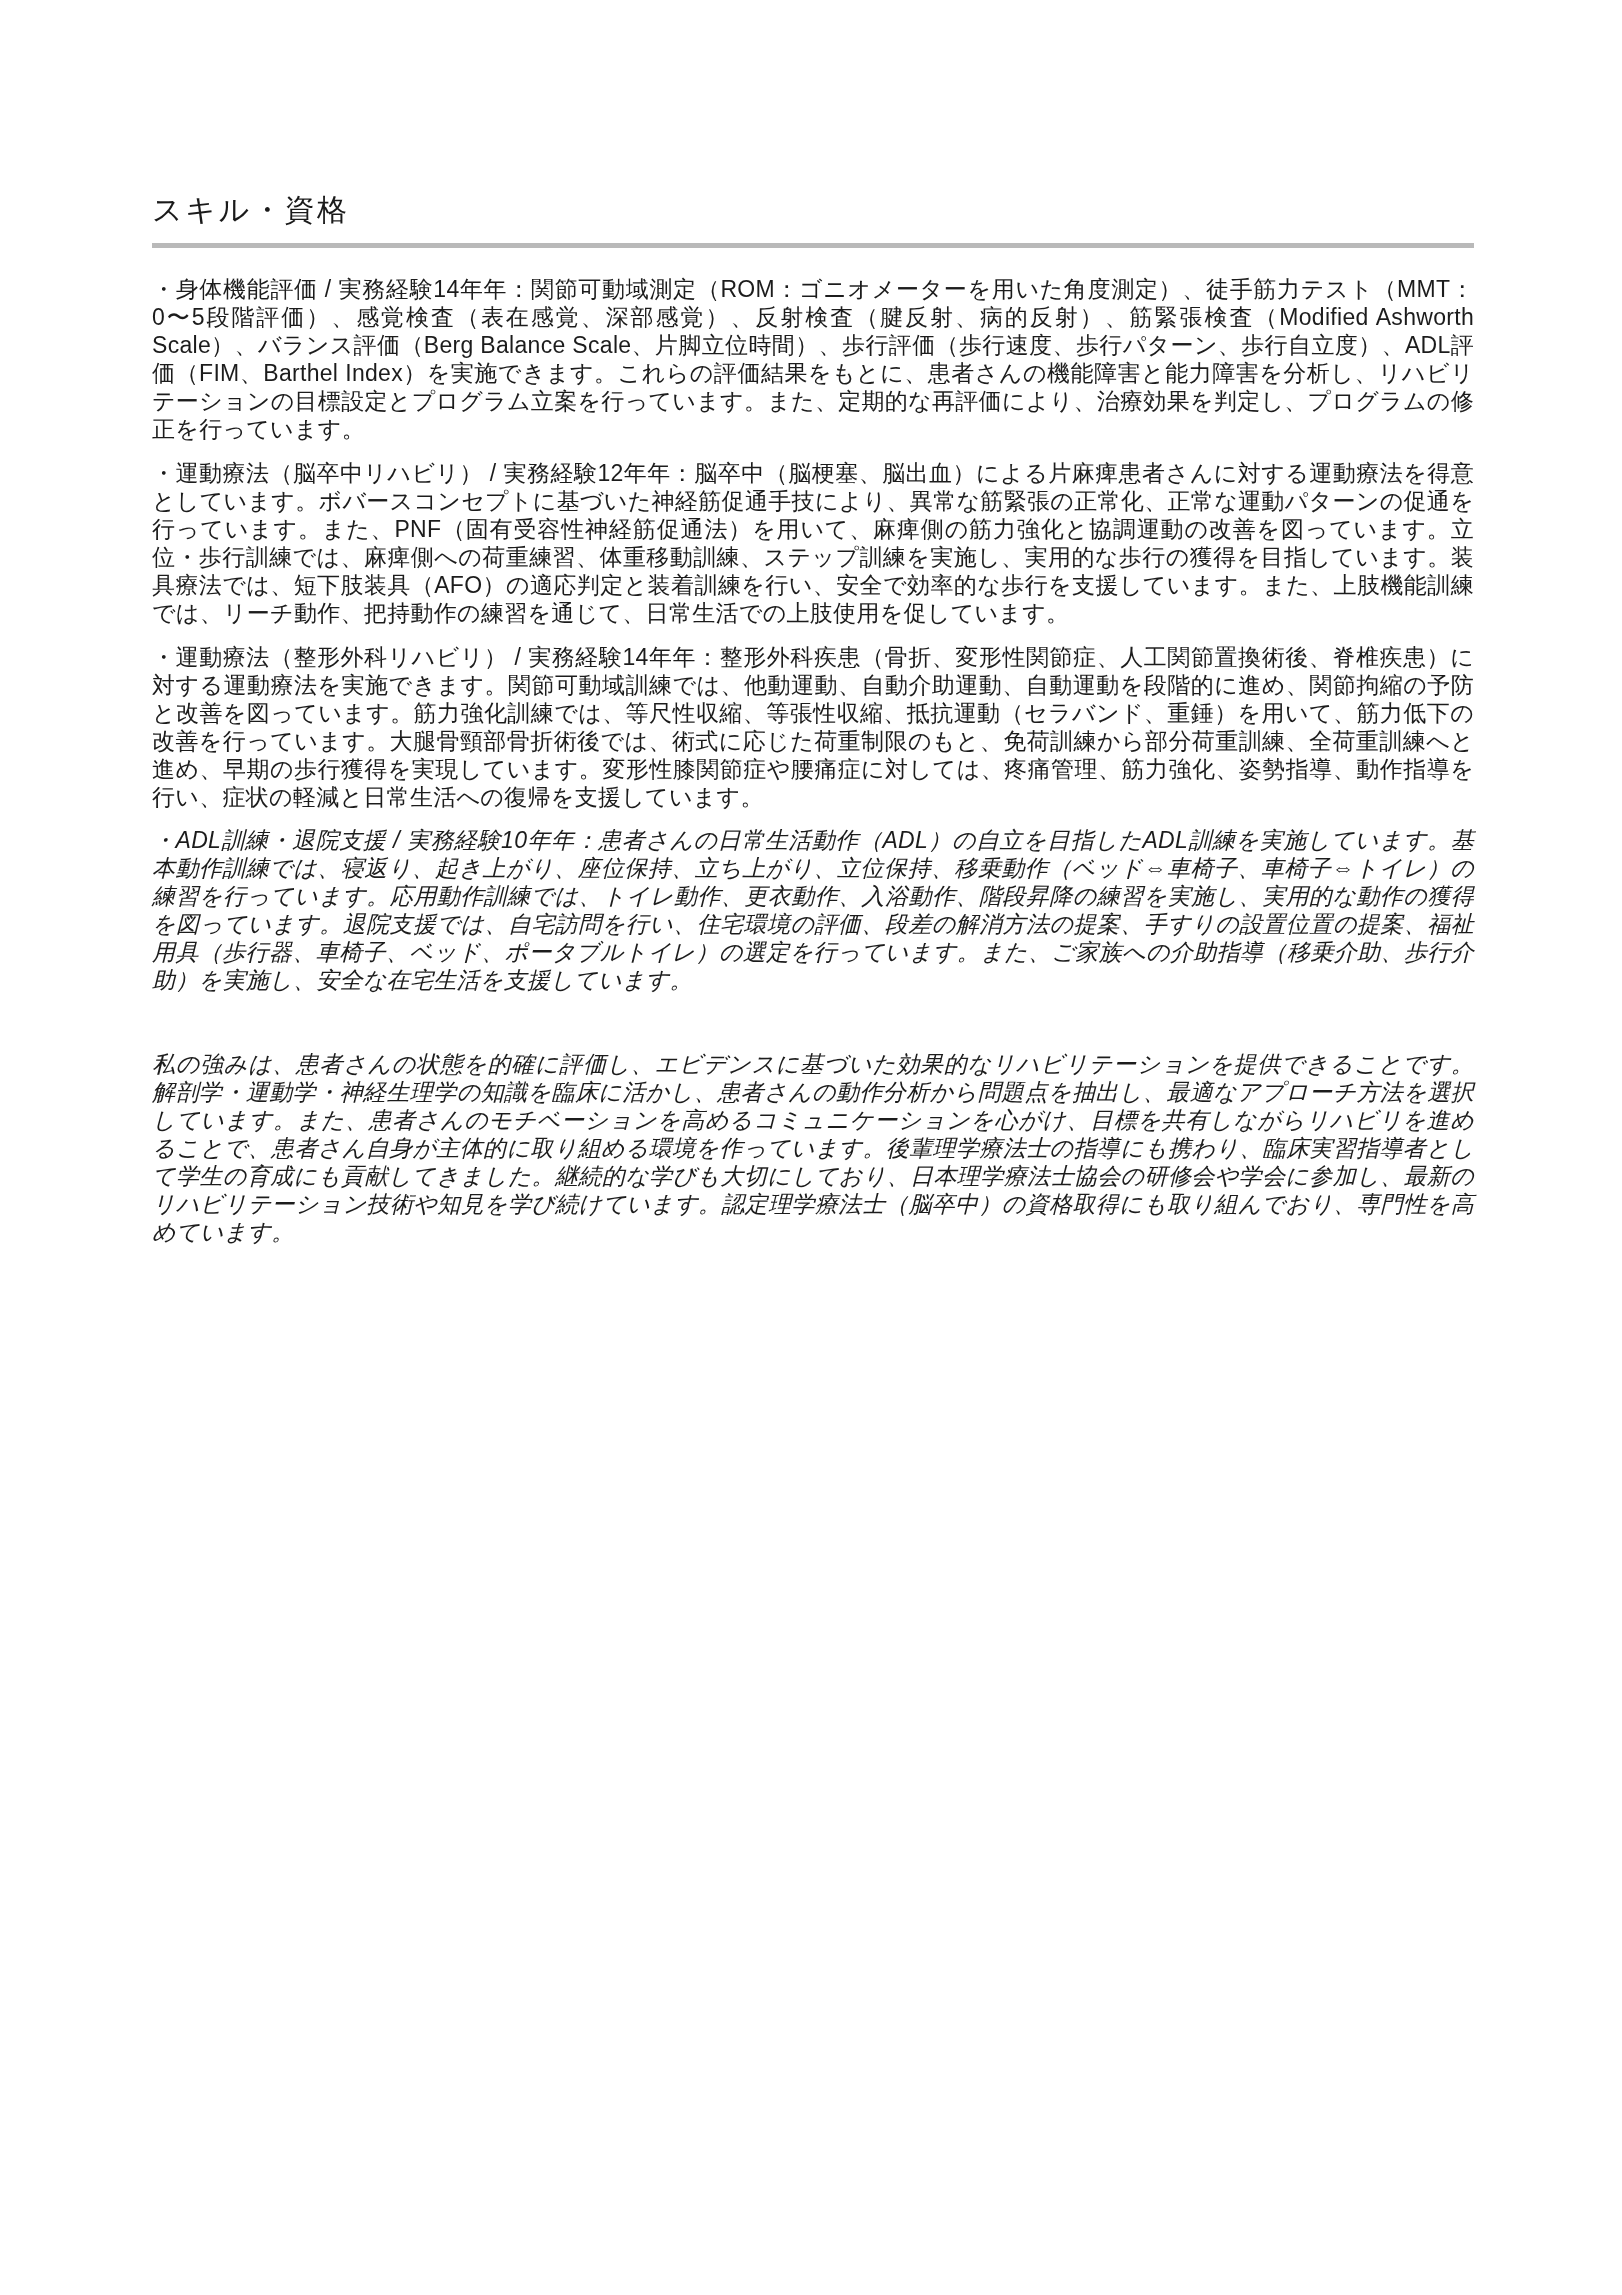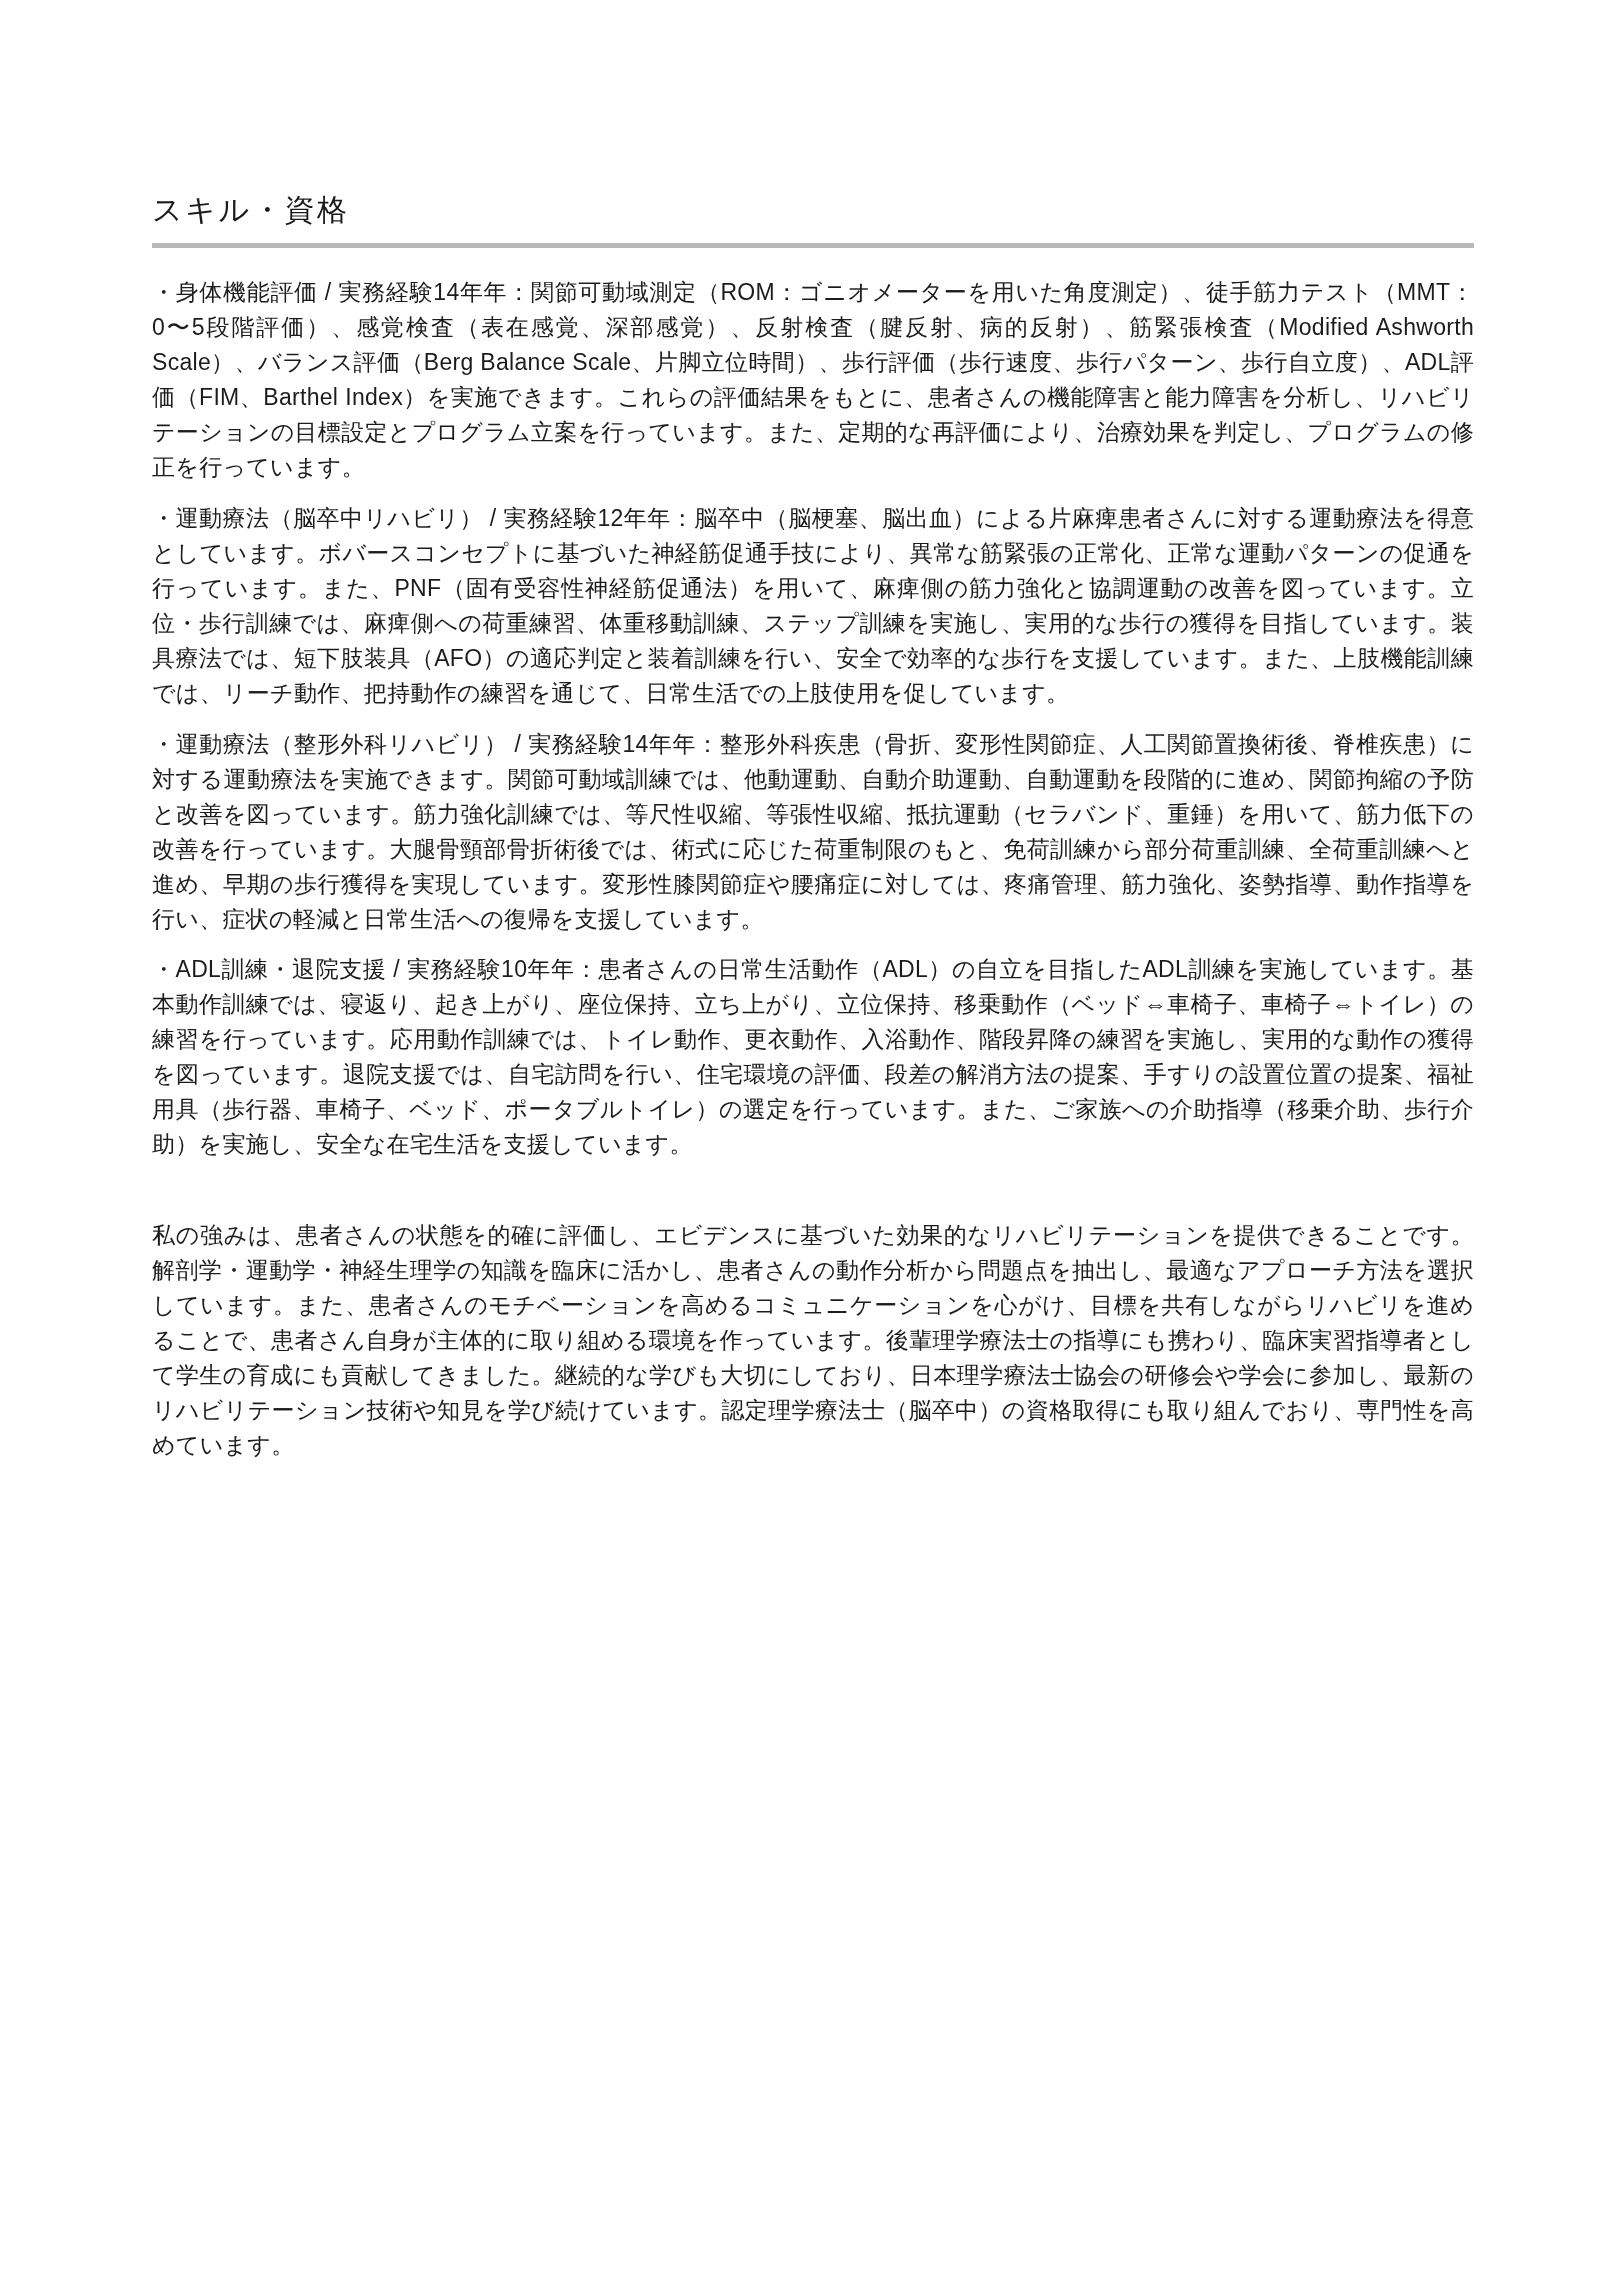--- a/index.html
+++ b/index.html
@@ -31,29 +31,30 @@
     border-bottom: 5.9px solid #b9b9b9;
     margin-bottom: 27.5px;
   }
 
   .section + .section {
     margin-top: 56px;
   }
 
   .body-paragraph {
     font-size: 23px;
-    line-height: 35px;
+    line-height: 28px;
     letter-spacing: 0.3px;
     color: #1c1c1c;
     text-align: justify;
     margin-bottom: 15.7px;
   }
 
   .body-paragraph:last-child {
     margin-bottom: 0;
+    font-style: italic;
   }
 </style>
 </head>
 <body>
 
 <div class="page">
 
   <section class="section">
     <h2 class="section-heading">スキル・資格</h2>
 

